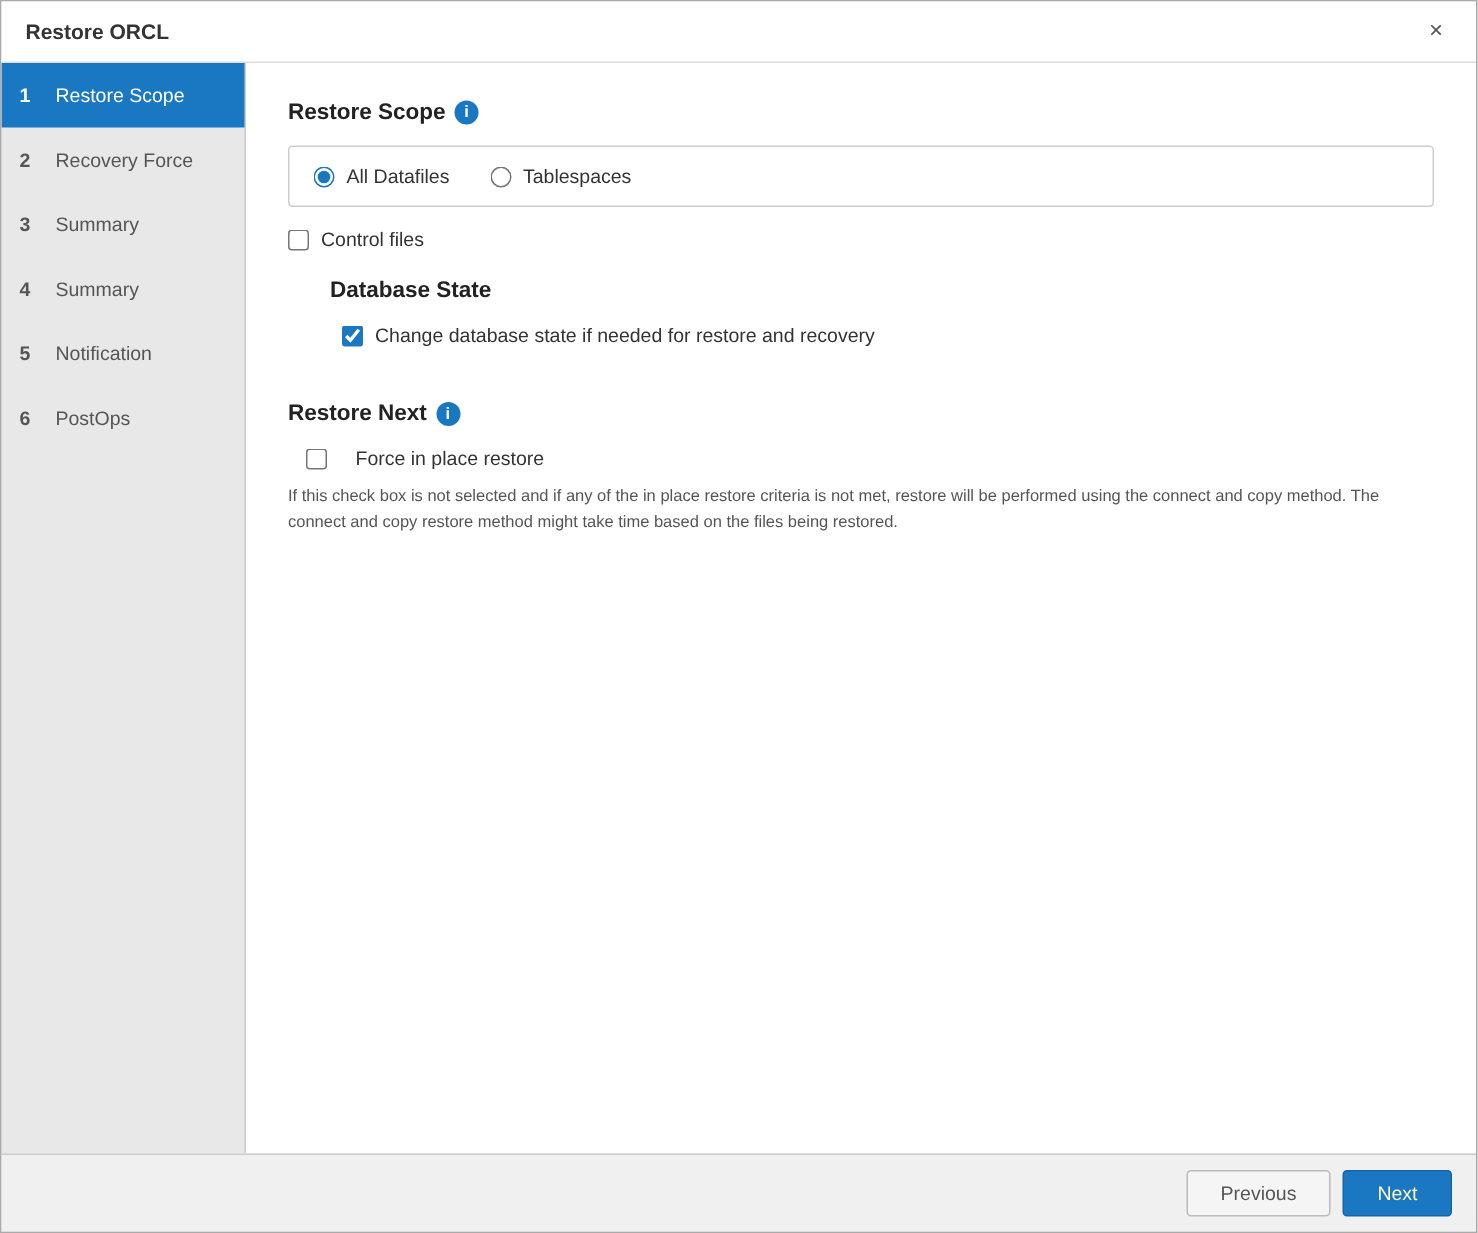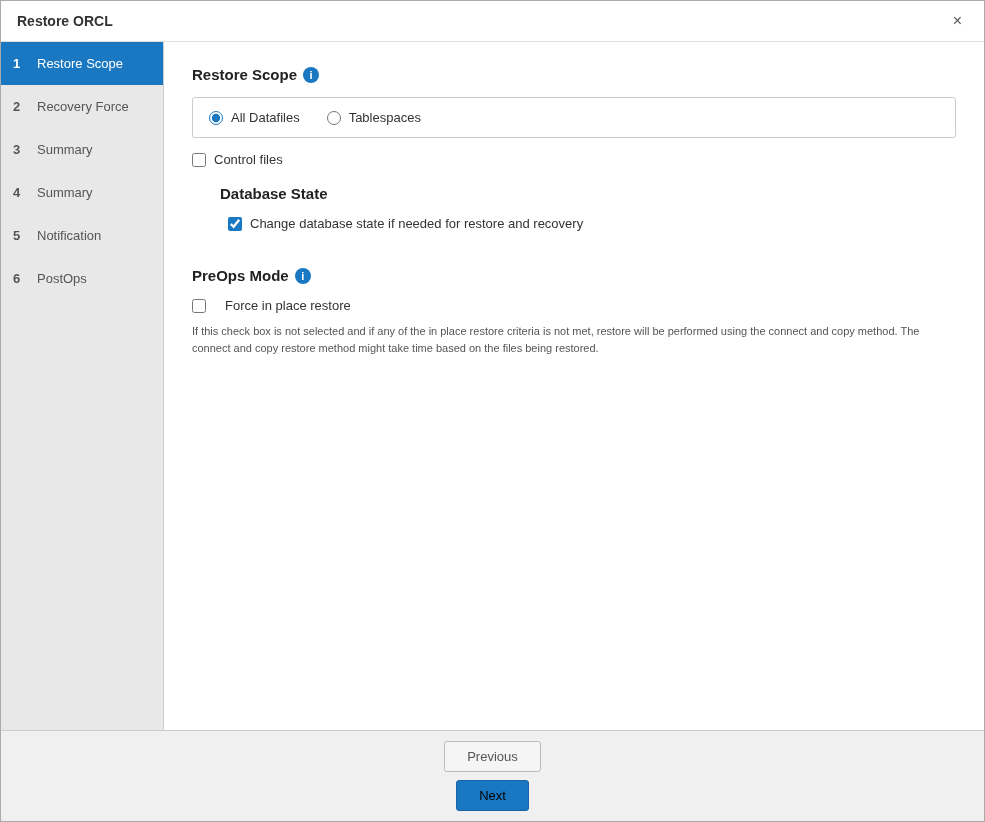--- a/index.html
+++ b/index.html
@@ -153,57 +153,56 @@
       margin-left: 8px;
       margin-top: 10px;
     }
     .db-state-section .checkbox-row input[type="checkbox"] {
       accent-color: #1a78c2;
     }
     .restore-mode-section {
       margin-bottom: 18px;
     }
     .restore-mode-section .checkbox-row {
-      margin-left: 0;
+      margin-left: 12px;
       margin-top: 12px;
       margin-bottom: 10px;
       gap: 19px;
     }
     .hint-text {
       color: #555;
       font-size: 11px;
       line-height: 1.5;
       margin-left: 0;
     }
     .dialog-footer {
       background: #f0f0f0;
       border-top: 1px solid #ccc;
       padding: 10px 16px;
       display: flex;
       justify-content: flex-end;
       gap: 8px;
       align-items: center;
       min-height: 50px;
-      flex-direction: column;
     }
     .btn {
       padding: 7px 22px;
       font-size: 13px;
       border-radius: 3px;
       cursor: pointer;
       border: 1px solid #bbb;
       font-family: inherit;
     }
     .btn-default {
       background: #f5f5f5;
       color: #555;
     }
     .btn-primary {
       background: #1a78c2;
-      color: #000000;
+      color: #fef9c3;
       border-color: #1565a8;
     }
   </style>
 </head>
 <body>
 
 <div class="dialog">
 
   <div class="dialog-header">
     <span class="dialog-title">Restore ORCL</span>
@@ -267,21 +266,21 @@
           <span>Database State</span>
         </div>
         <label class="checkbox-row">
           <input type="checkbox" checked="" style="accent-color: rgb(26, 120, 194);">
           <span class="checkbox-label">Change database state if needed for restore and recovery</span>
         </label>
       </div>
 
       <div class="restore-mode-section">
         <div class="section-title">
-          <span>PreOps Mode</span>
+          <span>Restore Next</span>
           <span class="info-icon">i</span>
         </div>
         <label class="checkbox-row">
           <input type="checkbox" style="">
           <span class="checkbox-label">Force in place restore</span>
         </label>
         <p class="hint-text">If this check box is not selected and if any of the in place restore criteria is not met, restore will be performed using the connect and copy method. The connect and copy restore method might take time based on the files being restored.</p>
       </div>
 
     </div>

